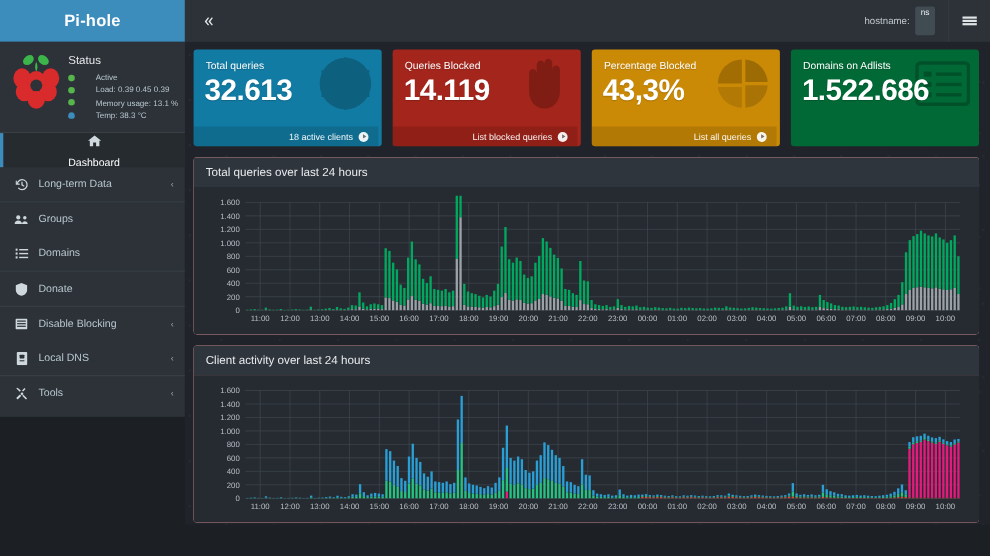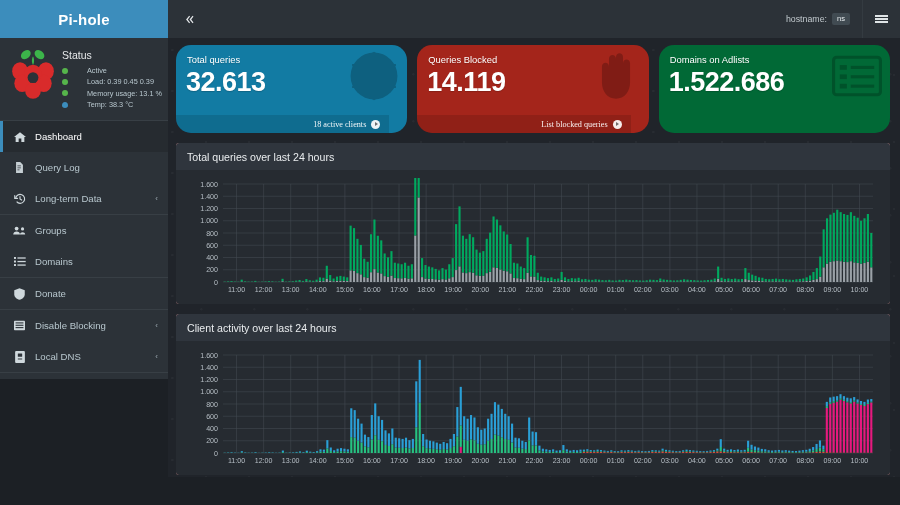--- a/index.html
+++ b/index.html
@@ -37,21 +37,21 @@
   .dot { width: 6px; height: 6px; border-radius: 50%; flex: 0 0 6px; background: #56b54b; }
   .dot.temp { background: #3c8dbc; border-radius: 50% 50% 50% 50% / 60% 60% 40% 40%; }
 
   .nav { flex: 1; overflow: hidden; }
   .nav-sep { border-top: 1px solid #383f45; }
   .nav-item {
     display: flex; align-items: center; gap: 9px;
     height: 31px; padding: 0 10px 0 13px; cursor: pointer;
     color: #b8c7ce; font-size: 9.6px; position: relative;
   }
-  .nav-item.active { background: #262b30; color: #fff; }
+  .nav-item.active { background: #262b30; color: #fff; flex-direction: column; }
   .nav-item.active::before {
     content: ""; position: absolute; left: 0; top: 0; bottom: 0;
     width: 3px; background: #3c8dbc;
   }
   .nav-ico { width: 13px; flex: 0 0 13px; display: flex; align-items: center;
              justify-content: center; color: #cfd8dc; }
   .nav-ico svg { display: block; }
   .nav-label { flex: 1; }
   .nav-caret { font-size: 8px; color: #9aa7ae; }
 
@@ -75,45 +75,45 @@
     width: 30px; height: 38px; display: flex; align-items: center;
     justify-content: center; color: #e3e6e8; font-size: 12px; cursor: pointer;
   }
   .topbar-right { margin-left: auto; display: flex; align-items: center; height: 38px; }
   .hostname-wrap {
     display: flex; align-items: center; gap: 5px; padding: 0 12px;
     font-size: 8.8px; color: #c2cace; height: 38px;
   }
   .host-badge {
     background: #414b52; color: #e8edef; font-size: 7.6px;
-    padding: 2px 5px 2px; border-radius: 2px; line-height: 1;
+    padding: 2px 5px 17px; border-radius: 2px; line-height: 1;
   }
   .burger-btn {
     width: 38px; height: 38px; display: flex; align-items: center;
     justify-content: center; cursor: pointer; border-left: 1px solid #343b41;
   }
   .burger-btn span { display: block; width: 13px; height: 1.6px; background: #dfe4e6; margin: 1.7px 0; }
 
   .content { position: relative; z-index: 2; padding: 7px 10px 0 8px; }
 
   
   .cards { display: flex; gap: 10px; }
   .card {
-    flex: 1; height: 88px; border-radius: 15px; position: relative;
+    flex: 1; height: 88px; border-radius: 3px; position: relative;
     overflow: hidden; color: #fff; cursor: pointer;
   }
   .card-title { position: absolute; top: 9px; left: 11px; font-size: 9.4px; font-weight: 500; z-index: 2;
                 text-shadow: 0 1px 1px rgba(0,0,0,.18); }
   .card-value { position: absolute; top: 22px; left: 10px; font-size: 27px; font-weight: bold; z-index: 2;
                 letter-spacing: -.5px; text-shadow: 0 1px 1px rgba(0,0,0,.18); }
   .card-foot {
-    position: absolute; left: 0; right: 18px; bottom: 0; height: 18px;
+    position: absolute; left: 0; right: 3px; bottom: 0; height: 18px;
     background: rgba(0,0,0,.12); display: flex; align-items: center;
     justify-content: flex-end; gap: 5px; padding-right: 9px;
-    font-size: 8.2px; color: rgba(255,255,255,.94); z-index: 2; font-family: Liberation Serif, serif;
+    font-size: 8.2px; color: rgba(255,255,255,.94); z-index: 2;
   }
   .card-foot .arrow {
     width: 9px; height: 9px; border-radius: 50%; background: rgba(255,255,255,.92);
     display: flex; align-items: center; justify-content: center; flex: 0 0 9px;
   }
   .card-foot .arrow::after {
     content: ""; width: 0; height: 0; border-top: 2.4px solid transparent;
     border-bottom: 2.4px solid transparent; border-left: 3.4px solid rgba(0,0,0,.55);
     margin-left: 1px;
   }
@@ -188,29 +188,20 @@
         <div class="nav-item active">
           <span class="nav-ico">
             <svg viewBox="0 0 16 16" width="12" height="12" fill="currentColor">
               <path d="M8 1.5 0 8h2.2v6.5h4V10h3.6v4.5h4V8H16z"></path>
             </svg>
           </span>
           <span class="nav-label">Dashboard</span>
         </div>
         <div class="nav-item">
           <span class="nav-ico">
-            <svg viewBox="0 0 16 16" width="11" height="11" fill="currentColor">
-              <path d="M3 0h6l4 4v12H3z" opacity=".95"></path>
-              <path d="M5 5h5v1H5zM5 8h5v1H5zM5 11h3v1H5z" fill="#2c3238"></path>
-            </svg>
-          </span>
-          <span class="nav-label">Query Log</span>
-        </div>
-        <div class="nav-item">
-          <span class="nav-ico">
             <svg viewBox="0 0 16 16" width="12" height="12" fill="none" stroke="currentColor" stroke-width="1.5">
               <path d="M2.2 7a6 6 0 1 1 1.3 4.6"></path>
               <path d="M1 3.5v3.7h3.6" stroke-linecap="round"></path>
               <path d="M8 4.8V8l2.2 1.4" stroke-linecap="round"></path>
             </svg>
           </span>
           <span class="nav-label">Long-term Data</span>
           <span class="nav-caret">‹</span>
         </div>
         <div class="nav-sep"></div>
@@ -344,20 +335,34 @@
             </div>
           </div>
           <div class="card" style="background: rgb(164, 37, 27);">
             <div class="card-ico"><svg viewBox="0 0 64 64">
                 <path d="M14 36V20c0-3 2-5 4.5-5s4.5 2 4.5 5v10V10c0-3 2-5 4.5-5S32 7 32 10v20V8c0-3 2-5 4.5-5S41 5 41 8v22V16c0-3 2-5 4.5-5S50 13 50 16v24c0 12-7 21-18 21S14 52 14 40z"></path>
               </svg></div>
             <div class="card-title">Queries Blocked</div>
             <div class="card-value">14.119</div>
             <div class="card-foot">
               <span>List blocked queries</span>
+              <span class="arrow"></span>
+            </div>
+          </div>
+          <div class="card" style="background: rgb(203, 138, 6);">
+            <div class="card-ico"><svg viewBox="0 0 64 64">
+                <path d="M30 4v28H2A28 28 0 0 1 30 4z" opacity=".9"></path>
+                <path d="M34 4a28 28 0 0 1 26 26H34z"></path>
+                <path d="M60 34a28 28 0 0 1-26 26V34z" opacity=".75"></path>
+                <path d="M2 36h28v24A28 28 0 0 1 2 36z" opacity=".55"></path>
+              </svg></div>
+            <div class="card-title">Percentage Blocked</div>
+            <div class="card-value">43,3%</div>
+            <div class="card-foot">
+              <span>List all queries</span>
               <span class="arrow"></span>
             </div>
           </div>
           <div class="card" style="background: rgb(1, 105, 54);">
             <div class="card-ico"><svg viewBox="0 0 64 64">
                 <rect x="2" y="8" width="60" height="48" rx="4" fill="none" stroke="#000" stroke-width="4"></rect>
                 <rect x="10" y="18" width="9" height="6"></rect>
                 <rect x="24" y="19" width="30" height="4"></rect>
                 <rect x="10" y="30" width="9" height="6"></rect>
                 <rect x="24" y="31" width="30" height="4"></rect>

